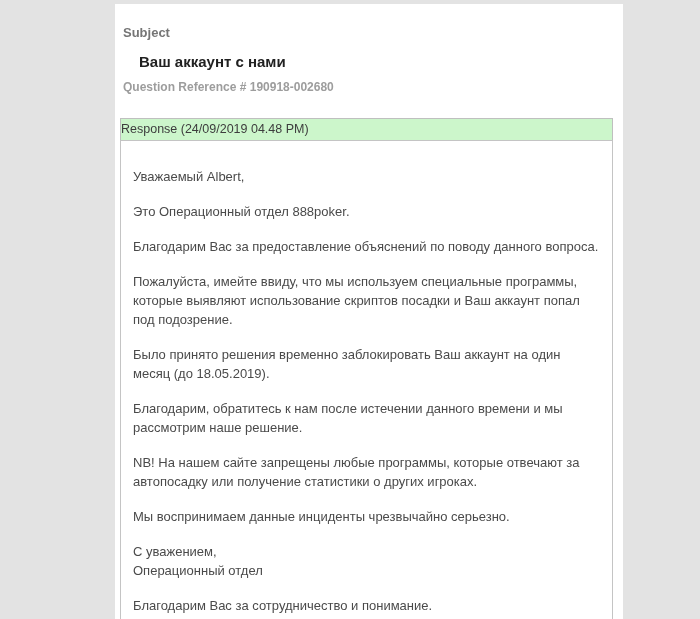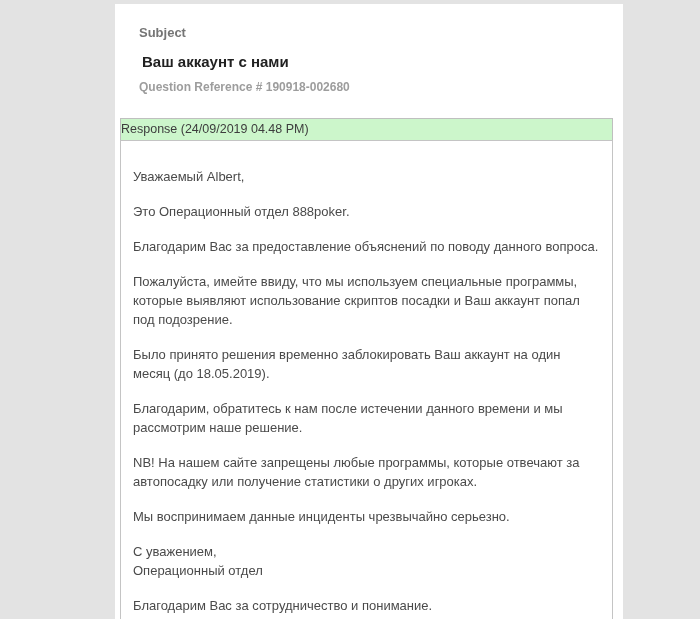--- a/index.html
+++ b/index.html
@@ -17,31 +17,31 @@
   .panel {
     position: absolute;
     left: 115px;
     top: 4px;
     width: 508px;
     height: 615px;
     background: #ffffff;
     overflow: hidden;
   }
   .hdr {
-    padding-left: 24px;
+    padding-left: 8px;
   }
   .subject-label {
     margin: 21px 0 0;
     font-size: 13px;
     line-height: 16px;
     font-weight: bold;
     color: #757575;
   }
   .subject-title {
-    margin: 12px 3px 0;
+    margin: 12px 16px 0;
     font-size: 15px;
     line-height: 18px;
     font-weight: bold;
     color: #212121;
   }
   .qref {
     margin: 9px 0 12px;
     font-size: 12px;
     line-height: 15px;
     font-weight: bold;

